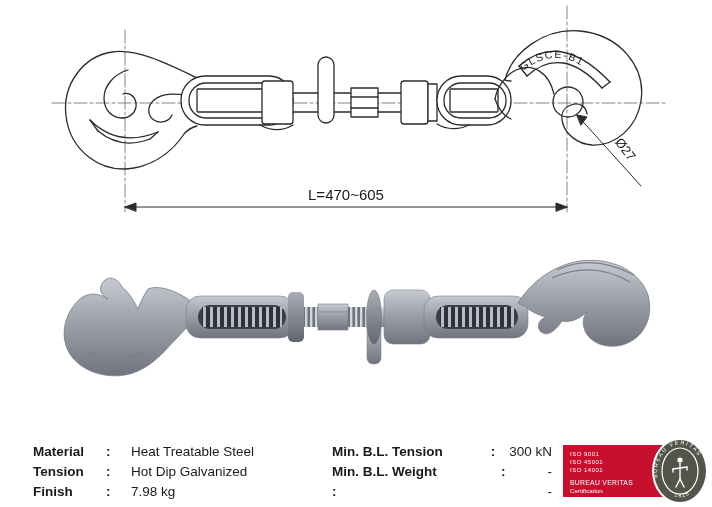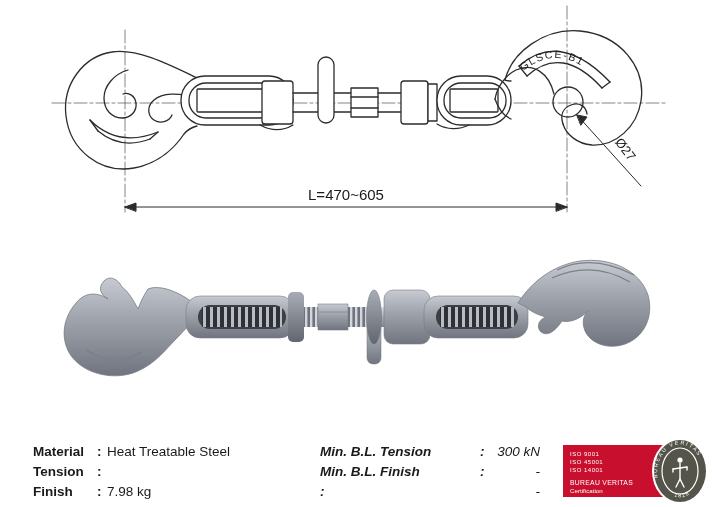--- a/index.html
+++ b/index.html
@@ -4,27 +4,27 @@
 <style>
   html,body{margin:0;padding:0;background:#fff;}
   .page{
     position:relative;width:712px;height:507px;background:#fff;overflow:hidden;
     font-family:"Liberation Sans",sans-serif;color:#1a1a1a;
   }
   .layer{position:absolute;left:0;}
   
   .specs{position:absolute;top:442px;}
   .specs-left{left:33px;width:300px;}
-  .specs-right{left:320px;width:220px;font-style:italic;}
-  .spec-row{display:flex;align-items:center;height:20px;font-size:13.5px;line-height:20px;}
+  .specs-right{left:332px;width:220px;}
+  .spec-row{display:flex;align-items:center;height:20px;font-size:13.5px;line-height:20px;gap:9px;}
   .spec-label{font-weight:bold;}
   .specs-left  .spec-label{width:64px;}
   .specs-right .spec-label{width:160px;}
   .spec-sep{width:10px;font-weight:bold;}
-  .specs-left .spec-value{white-space:nowrap;}
+  .specs-left .spec-value{margin-left:6px;white-space:nowrap;}
   .specs-right .spec-value{flex:1;text-align:right;white-space:nowrap;}
   
   .cert-box{
     position:absolute;left:563px;top:445px;width:100px;height:52px;
     background:#C8102E;color:#fff;padding:5px 0 0 7px;box-sizing:border-box;
   }
   .iso-line{font-size:6px;line-height:8px;letter-spacing:.5px;}
   .cert-org{font-size:6.8px;line-height:8px;margin-top:5px;letter-spacing:.3px;}
   .cert-type{font-size:6.2px;line-height:8px;}
   .cert-seal{position:absolute;left:650px;top:436px;width:60px;height:70px;}
@@ -188,36 +188,37 @@
 
   <div class="specs specs-left">
     <div class="spec-row">
       <span class="spec-label">Material</span>
       <span class="spec-sep">:</span>
       <span class="spec-value">Heat Treatable Steel</span>
     </div>
     <div class="spec-row">
       <span class="spec-label">Tension</span>
       <span class="spec-sep">:</span>
+      <span class="spec-value">Hot Dip Galvanized</span>
     </div>
     <div class="spec-row">
       <span class="spec-label">Finish</span>
       <span class="spec-sep">:</span>
       <span class="spec-value">7.98 kg</span>
     </div>
   </div>
 
   <div class="specs specs-right">
     <div class="spec-row">
       <span class="spec-label">Min. B.L. Tension</span>
       <span class="spec-sep">:</span>
       <span class="spec-value">300 kN</span>
     </div>
     <div class="spec-row">
-      <span class="spec-label">Min. B.L. Finish</span>
+      <span class="spec-label">Min. B.L. Weight</span>
       <span class="spec-sep">:</span>
       <span class="spec-value">-</span>
     </div>
     <div class="spec-row">
       <span class="spec-sep">:</span>
       <span class="spec-value">-</span>
     </div>
   </div>
 
   <div class="cert-box">

